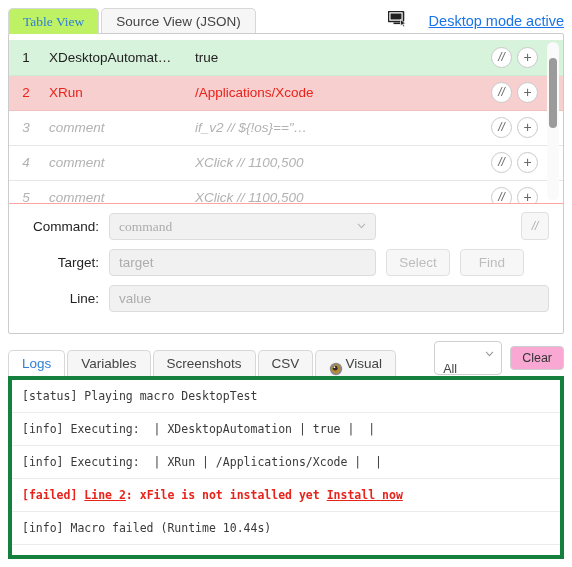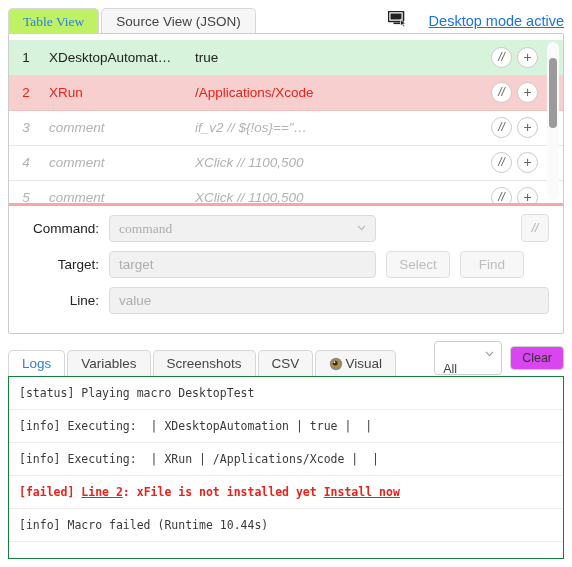--- a/index.html
+++ b/index.html
@@ -143,21 +143,21 @@
     left: 2px;
     width: 8px;
     height: 70px;
     background: #9b9b9b;
     border-radius: 4px;
   }
 
   
   .form-area {
     padding: 8px 14px 10px 14px;
-    border-top: 3px solid #fca5a5;
+    border-top: 1px solid #fca5a5;
     background: #ffffff;
   }
   .frow {
     display: flex;
     align-items: center;
     margin-bottom: 9px;
   }
   .frow:last-child { margin-bottom: 0; }
   .flabel {
     width: 86px;
@@ -244,21 +244,21 @@
     border-bottom: none;
     border-radius: 5px 5px 0 0;
     background: #f6f6f6;
     color: #444;
     font-size: 13.5px;
     box-sizing: border-box;
     margin-right: 2px;
     white-space: nowrap;
     cursor: pointer;
     display: flex;
-    align-items: center;
+    align-items: flex-end;
     gap: 2px;
   }
   .ltab.active {
     background: #ffffff;
     color: #2f7fd8;
     z-index: 3;
   }
   .log-tools {
     margin-left: auto;
     display: flex;
@@ -279,35 +279,35 @@
     box-sizing: border-box;
     position: relative;
     cursor: pointer;
   }
   .mini-select .chev { position: absolute; right: 7px; top: 9px; width: 9px; height: 6px; }
   .mini-btn {
     height: 24px;
     padding: 0 11px;
     border: 1px solid #cfcfcf;
     border-radius: 4px;
-    background: #d946ef;
+    background: #f9a8d4;
     color: #333;
     font-size: 12.5px;
     line-height: 22px;
     box-sizing: border-box;
     cursor: pointer;
   }
 
   .log-panel {
     position: absolute;
     left: 8px;
     top: 376px;
     width: 556px;
     height: 183px;
-    border: 1px solid #15803d;
+    border: 4px solid #15803d;
     background: #ffffff;
     box-sizing: border-box;
     overflow: hidden;
   }
   .log-line {
     font-family: "DejaVu Sans Mono", monospace;
     font-size: 11.5px;
     color: #3a3a3a;
     padding: 9px 10px 9px 10px;
     border-bottom: 1px solid #ececec;

